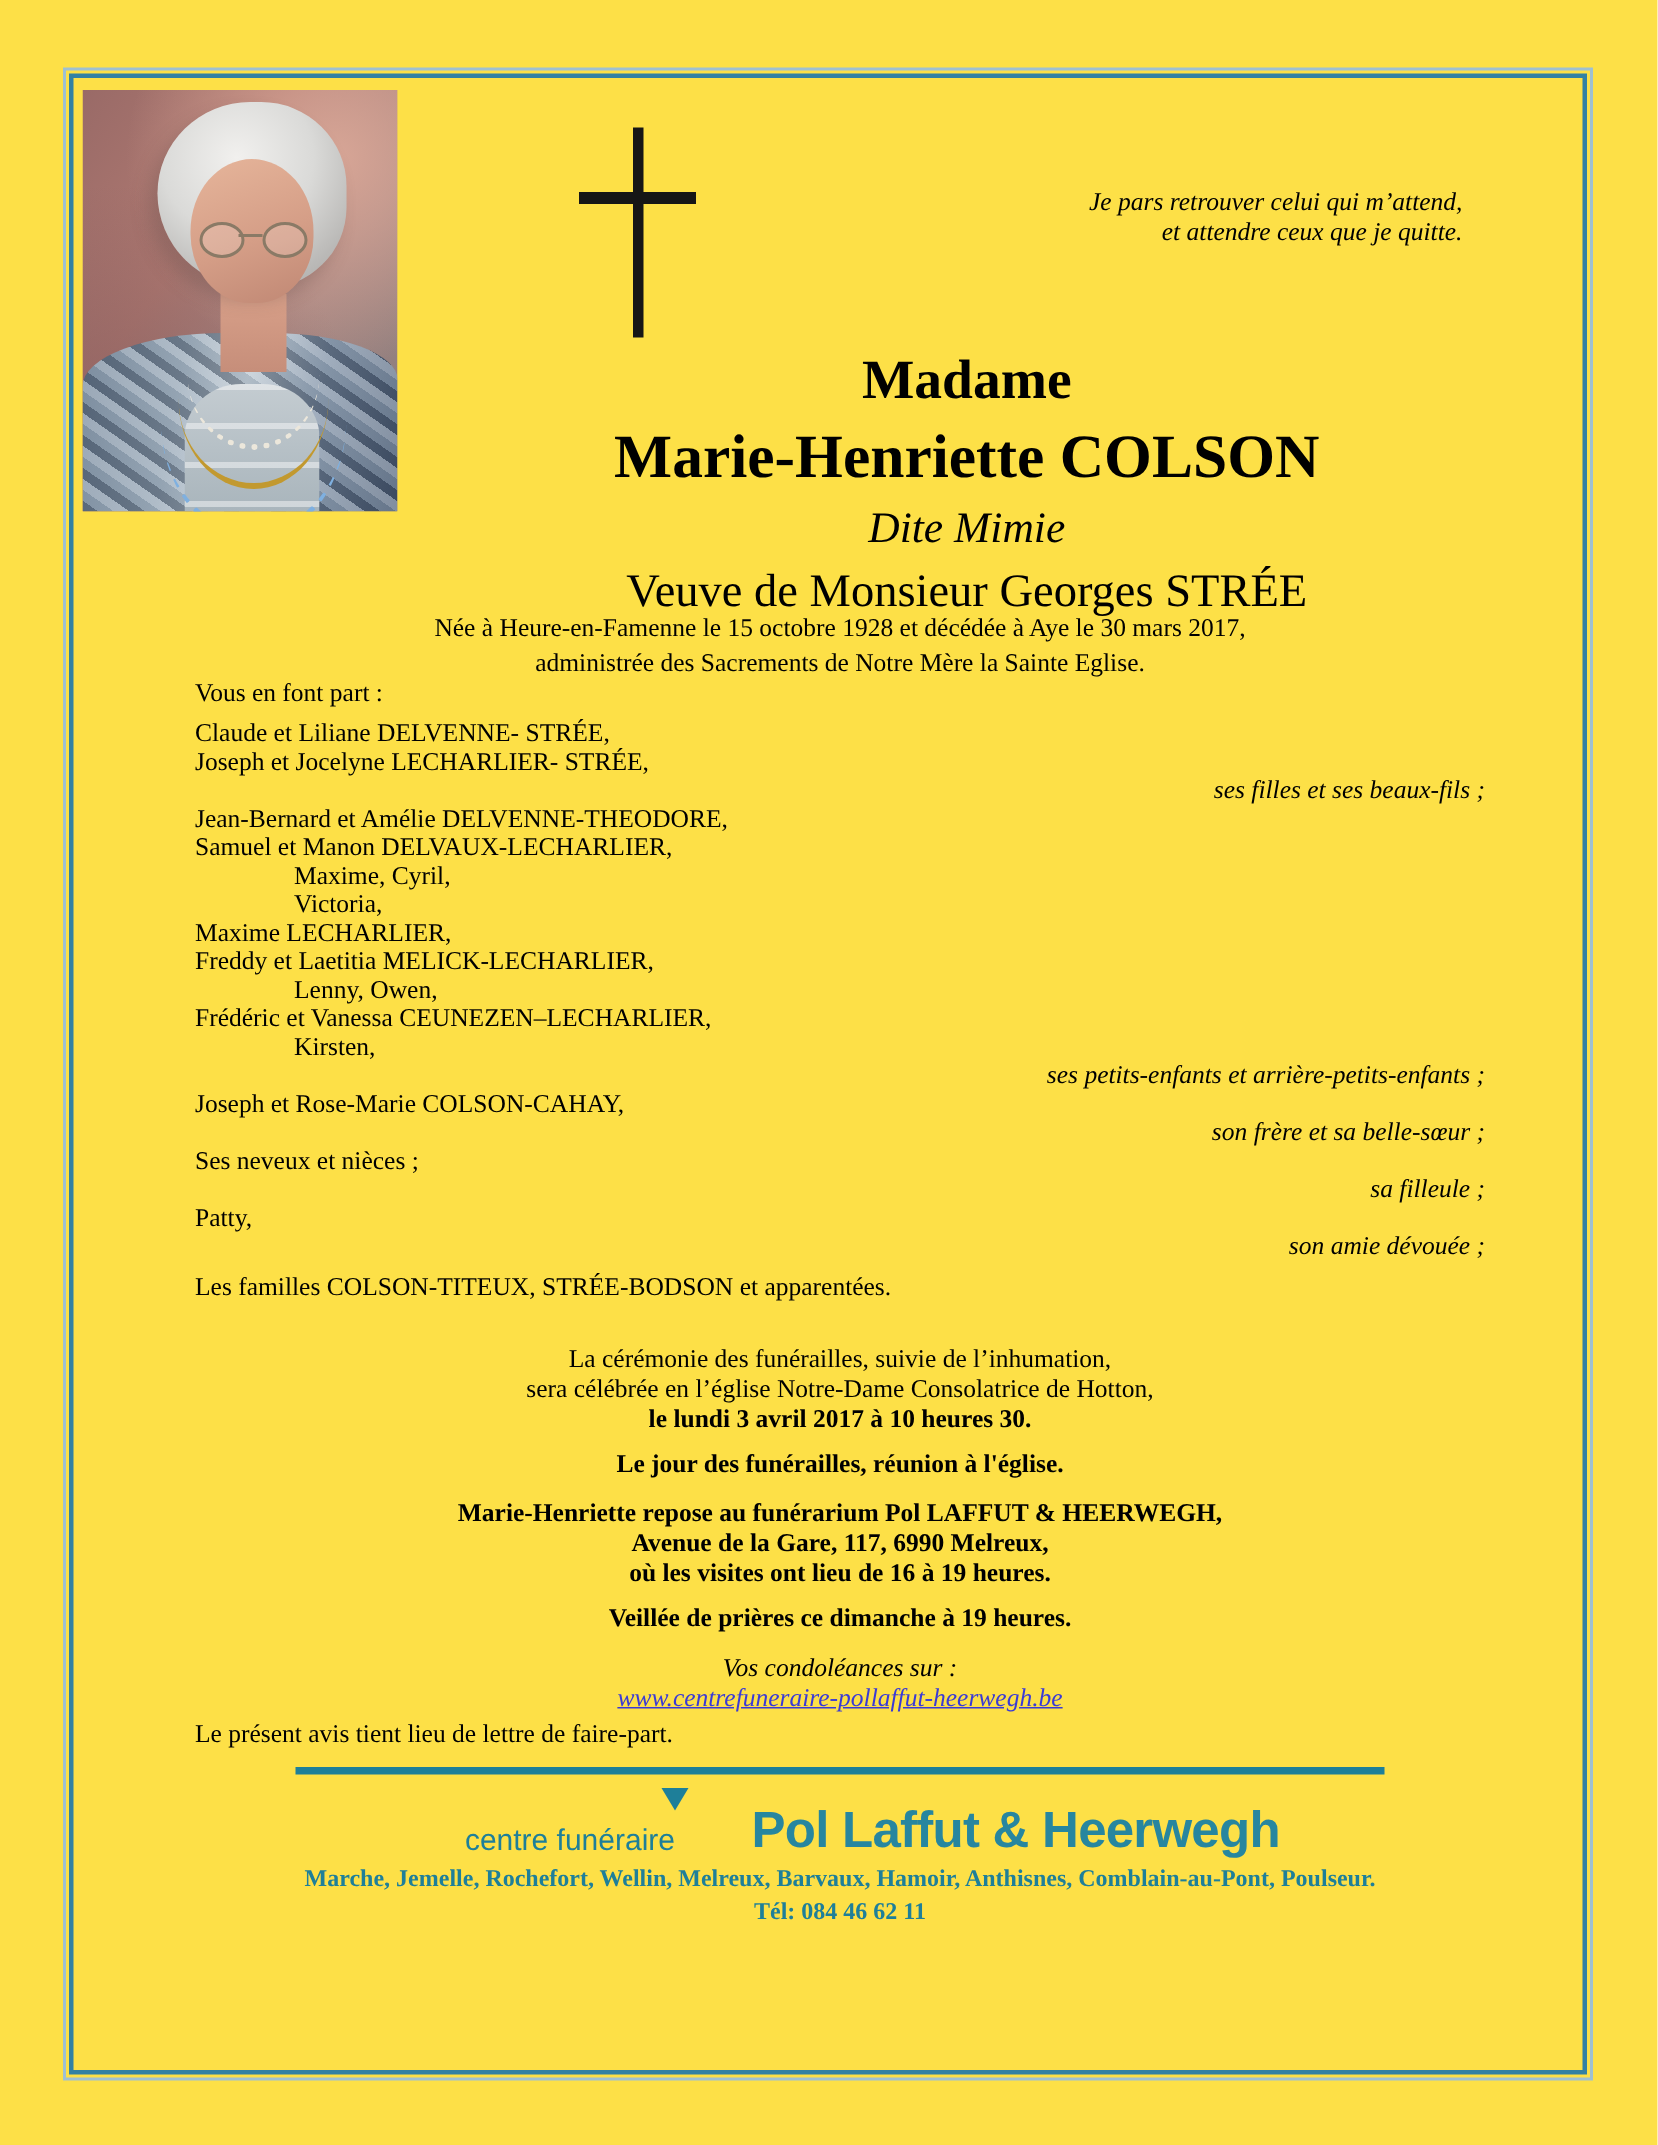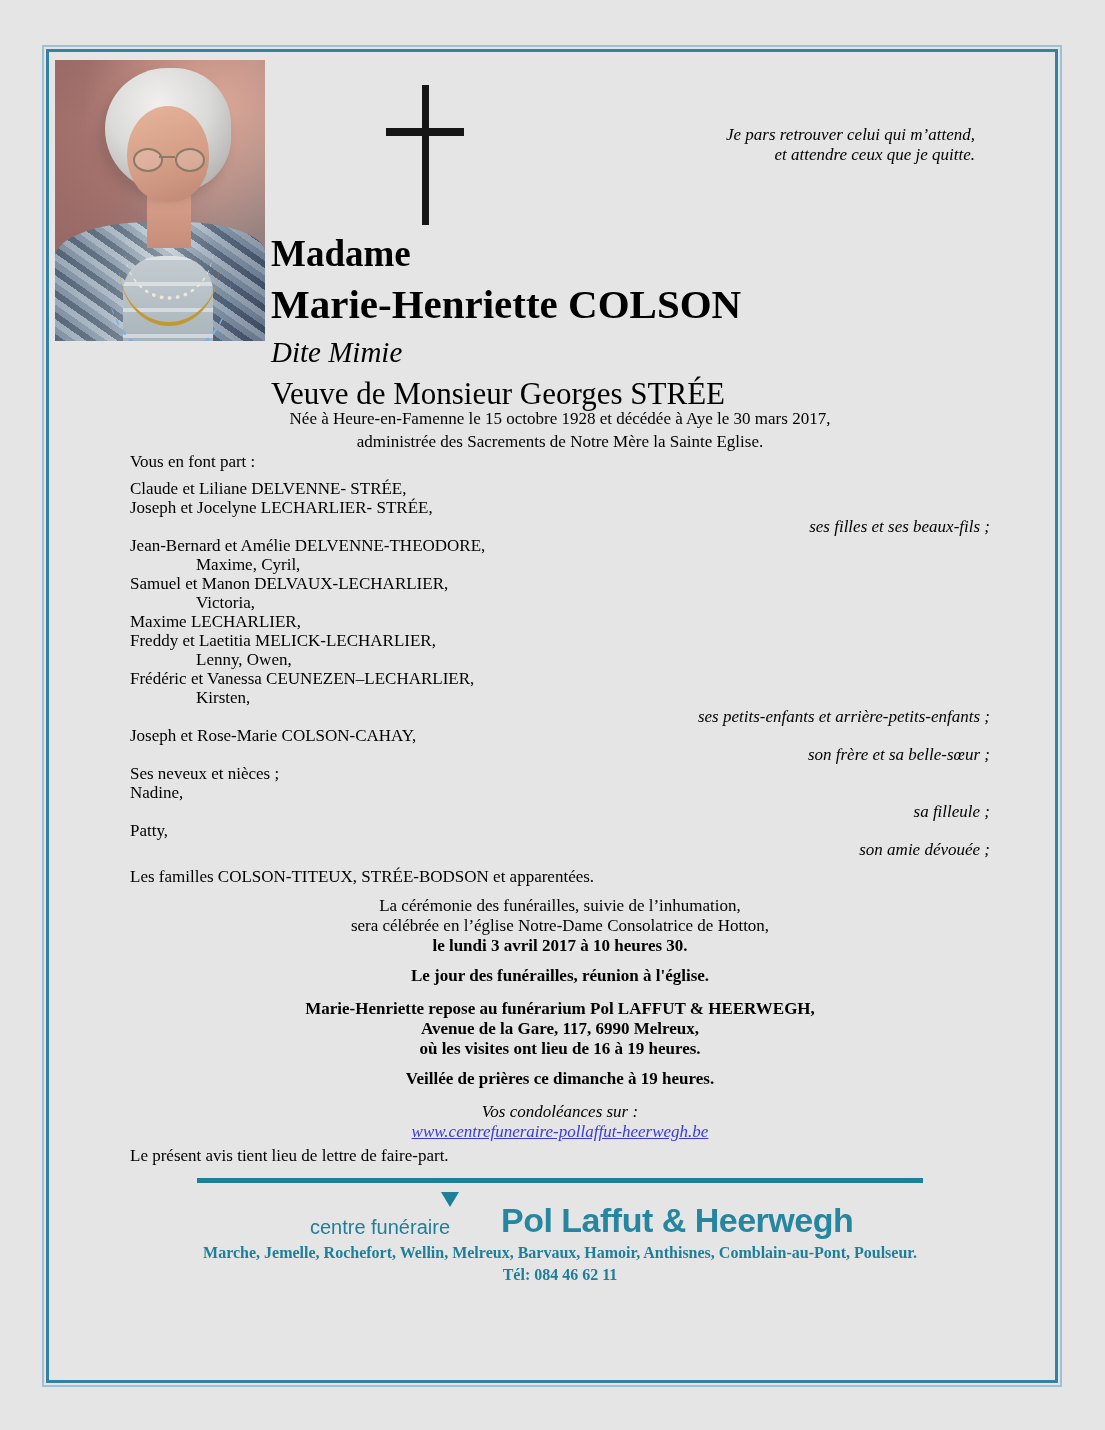--- a/index.html
+++ b/index.html
@@ -1,17 +1,17 @@
 <!DOCTYPE html>
 <html><head>
 <meta charset="utf-8">
 <style>
   html,body { margin:0; padding:0; background:#ffffff; }
   .page {
-    position:relative; width:1105px; height:1430px; background:#e5e5e5;
+    position:relative; width:1105px; height:1430px; background:#fde047;
     font-family:"Liberation Serif", serif; color:#000; overflow:hidden;
   }
   
   .frame {
     position:absolute; left:42px; top:45px; width:1020px; height:1342px;
     border:2px solid #9fc0d2; box-sizing:border-box; padding:2px;
   }
   .frame-inner { width:100%; height:100%; box-sizing:border-box; border:3px solid #3381a3; }
 
   
@@ -55,21 +55,21 @@
   .ph-beads  { left:52px; top:138px; width:124px; height:156px; border-width:0 0 6px 0; border-bottom:6px dotted #7fb0e0; }
 
   
   .cross { position:absolute; left:386px; top:85px; width:78px; height:140px; }
   .cross .v { position:absolute; left:36px; top:0; width:7px; height:140px; background:#161616; }
   .cross .h { position:absolute; left:0; top:43px; width:78px; height:8px; background:#161616; }
 
   .quote { position:absolute; top:125px; right:130px; text-align:right;
     font-style:italic; font-size:17px; line-height:20px; }
 
-  .titles { position:absolute; left:271px; top:230px; width:725px; text-align:left; }
+  .titles { position:absolute; left:282px; top:230px; width:725px; text-align:center; }
   .t-salutation { font-size:37px; font-weight:bold; line-height:48px; }
   .t-name { font-size:41px; font-weight:bold; line-height:53px; }
   .t-nick { font-size:29px; font-style:italic; line-height:42px; }
   .t-widow { font-size:31px; line-height:42px; }
 
   .birth { position:absolute; left:130px; top:407px; width:860px; text-align:center;
     font-size:17px; line-height:23px; }
 
   .family { position:absolute; left:130px; top:452px; width:860px; font-size:17px; line-height:19px; }
   .family .intro { margin-bottom:8px; }
@@ -145,33 +145,32 @@
     <div>Née à Heure-en-Famenne le 15 octobre 1928 et décédée à Aye le 30 mars 2017,</div>
     <div>administrée des Sacrements de Notre Mère la Sainte Eglise.</div>
   </div>
 
   <div class="family">
     <div class="intro">Vous en font part :</div>
     <div class="row">Claude et Liliane DELVENNE- STRÉE,</div>
     <div class="row">Joseph et Jocelyne LECHARLIER- STRÉE,</div>
     <div class="row right">ses filles et ses beaux-fils ;</div>
     <div class="row">Jean-Bernard et Amélie DELVENNE-THEODORE,</div>
+    <div class="row">Samuel et Manon DELVAUX-LECHARLIER,</div>
     <div class="row indent">Maxime, Cyril,</div>
-    <div class="row">Samuel et Manon DELVAUX-LECHARLIER,</div>
     <div class="row indent">Victoria,</div>
     <div class="row">Maxime LECHARLIER,</div>
     <div class="row">Freddy et Laetitia MELICK-LECHARLIER,</div>
     <div class="row indent">Lenny, Owen,</div>
     <div class="row">Frédéric et Vanessa CEUNEZEN–LECHARLIER,</div>
     <div class="row indent">Kirsten,</div>
     <div class="row right">ses petits-enfants et arrière-petits-enfants ;</div>
     <div class="row">Joseph et Rose-Marie COLSON-CAHAY,</div>
     <div class="row right">son frère et sa belle-sœur ;</div>
     <div class="row">Ses neveux et nièces ;</div>
-    <div class="row">Nadine,</div>
     <div class="row right">sa filleule ;</div>
     <div class="row">Patty,</div>
     <div class="row right">son amie dévouée ;</div>
     <div class="row last">Les familles COLSON-TITEUX, STRÉE-BODSON et apparentées.</div>
   </div>
 
   <div class="ceremony">
     <div>La cérémonie des funérailles, suivie de l’inhumation,</div>
     <div>sera célébrée en l’église Notre-Dame Consolatrice de Hotton,</div>
     <div class="b">le lundi 3 avril 2017 à 10 heures 30.</div>

